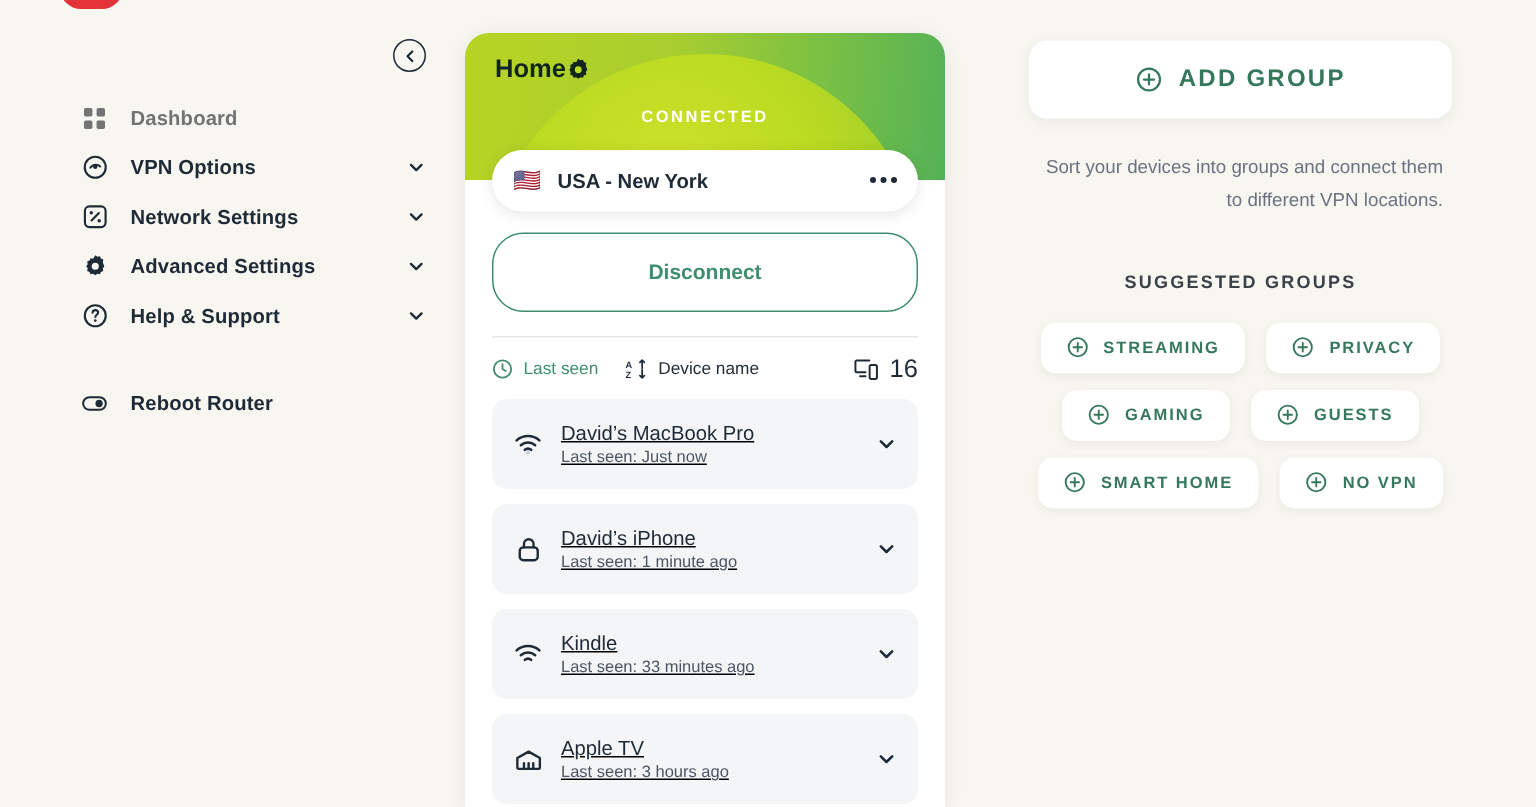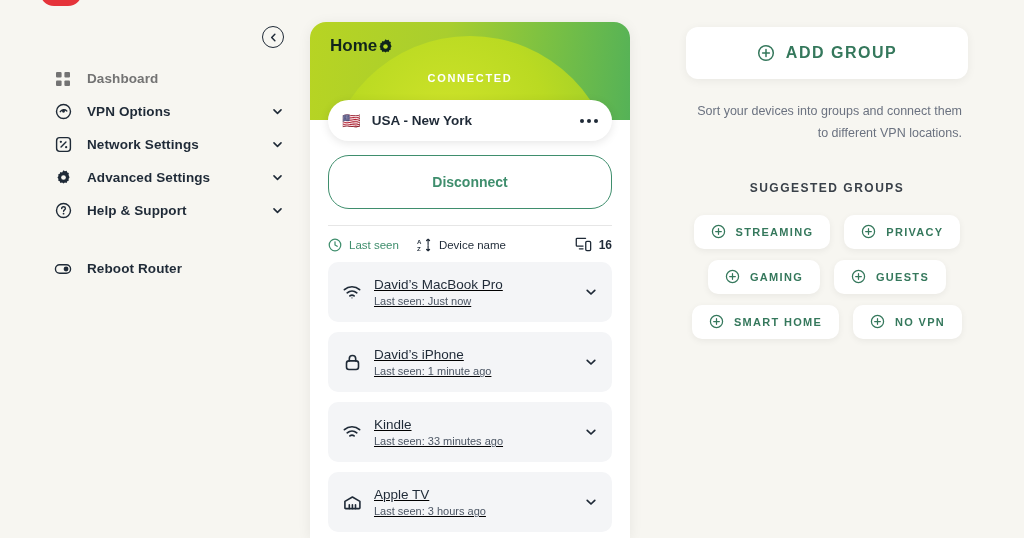--- a/index.html
+++ b/index.html
@@ -103,21 +103,21 @@
   .sortbar {
     display: flex; align-items: center; padding: 11px 18px 0;
     font-size: 11.5px;
   }
   .sort-opt { display: flex; align-items: center; cursor: pointer; }
   .sort-opt .lbl { margin-left: 7px; font-weight: 500; }
   .sort-opt.active { color: #3f8e6d; }
   .sort-opt.idle { color: #1f2a37; }
   .sort-opt + .sort-opt { margin-left: 18px; }
   .count { margin-left: auto; display: flex; align-items: center; color: #1f2a37; }
-  .count .num { margin-left: 7px; font-size: 12px; font-weight: 700; }
+  .count .num { margin-left: 7px; font-size: 17px; font-weight: 400; }
 
   .devices { padding: 10px 18px 0; overflow: hidden; }
   .dev {
     background: #f4f5f7; border-radius: 10px; height: 60px;
     display: flex; align-items: center; padding: 0 14px;
     margin-bottom: 10px; cursor: pointer;
   }
   .dev-icon { width: 20px; flex: 0 0 20px; color: #1f2a37; display: flex; justify-content: center; }
   .dev-text { margin-left: 12px; text-decoration: underline; }
   .dev-name { font-size: 13.5px; font-weight: 500; color: #1f2a37; }

